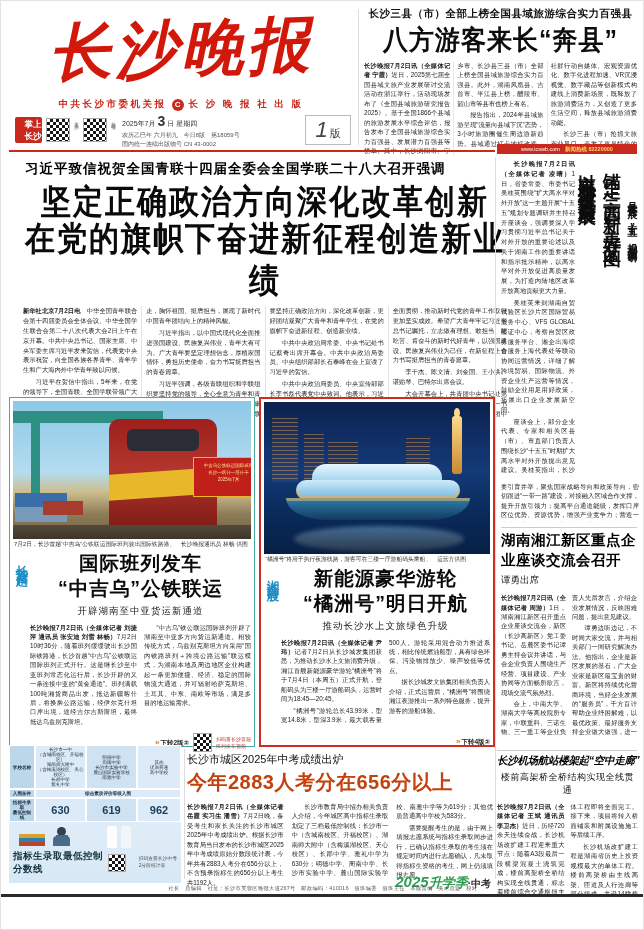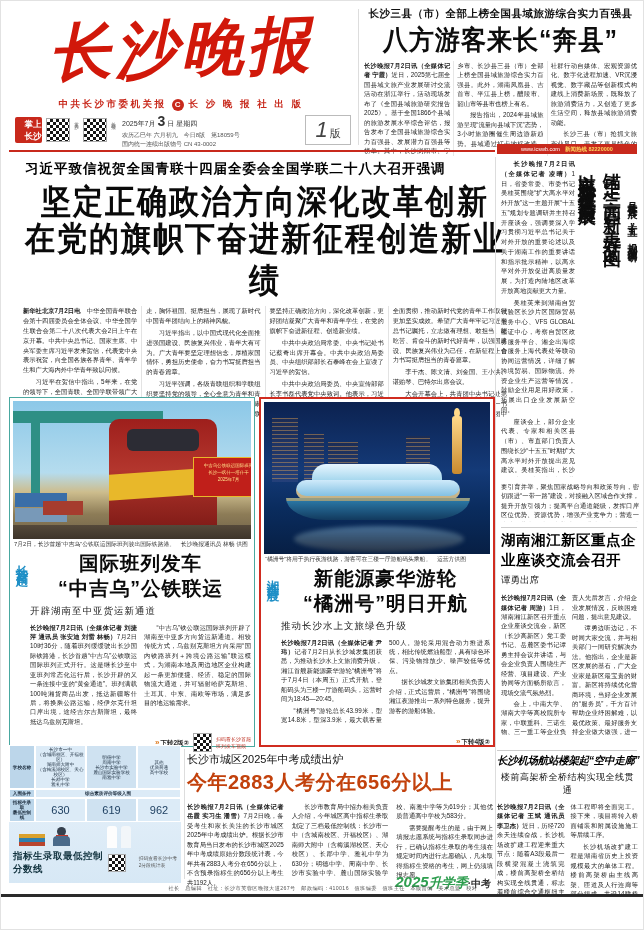--- a/index.html
+++ b/index.html
@@ -91,21 +91,21 @@
   .box { position:absolute; top:396px; height:350px; padding:3px; background:#fff; }
   .box-train { left:8px; width:246px; border:1px solid #49a8a0; }
   .box-ship { left:258px; width:236px; border:2px solid #d02c20; }
   .photo { position:relative; overflow:hidden; }
   .caption { font-size:5.8px; color:#333; line-height:1.35; margin:2px 1px; }
   .art { display:flex; margin-top:2px; }
   .vlabel { width:17px; writing-mode:vertical-rl; text-orientation:upright; color:#1e8fc6;
             font-weight:800; font-size:12.5px; letter-spacing:3px; margin-top:4px; }
   .art-main { flex:1; position:relative; }
   .art-h { text-align:center; font-size:19.5px; font-weight:900; line-height:1.3; letter-spacing:1px; color:#0a0a0a; }
-  .art-sub { text-align:left; font-size:9.5px; margin-top:3px; letter-spacing:1px; color:#222; }
+  .art-sub { text-align:center; font-size:9.5px; margin-top:3px; letter-spacing:1px; color:#222; }
   .art-cols { margin-top:5px; height:108px; columns:2; column-gap:7px; font-size:6.3px; line-height:1.5; }
   .art-foot { display:flex; justify-content:flex-end; align-items:center; gap:4px; margin-top:2px; height:20px; }
   .jump { font-size:6.5px; font-weight:bold; color:#222; white-space:nowrap; }
   .jump .jj { color:#e07b1f; font-weight:900; margin-right:1px; font-size:8px; }
   .qr-s { width:19px; height:19px; }
   .qr-cap { font-size:5px; color:#c0392b; line-height:1.4; white-space:pre-line; }
 
   
   .photo-train { height:138px; background:linear-gradient(#8cc8e8 0%, #b5dcee 52%, #cdbd8d 66%, #8d7c57 82%, #6e6047 100%); }
   .crane-beam { position:absolute; left:0; top:10px; width:150px; height:12px; background:#2e8f85; }
@@ -154,21 +154,21 @@
   .vdiv-info { position:absolute; left:183px; top:748px; width:1px; height:130px; background:#ddd; }
   .info { position:absolute; left:8px; top:744px; width:172px; height:138px; background:linear-gradient(#eaf3fb,#d7e8f5); overflow:hidden; }
   .info-table { display:grid; grid-template-columns:26px 1fr 1fr 44px; font-size:4.6px; color:#234; }
   .info-table > div { border:0.5px solid #ffffff; display:flex; align-items:center; justify-content:center;
                       text-align:center; padding:1px; }
   .cell-lbl { background:#bcd6ea; font-weight:bold; }
   .cell-a { background:#dcebf7; }
   .cell-b { background:#cfe2f1; }
   .prewrap { white-space:pre-line;padding-left:9px; }
   .row2-val { grid-column:2 / 5; background:#dcebf7; font-weight:bold; }
-  .score { font-size:11px; font-weight:400; color:#1a3c5e; }
+  .score { font-size:11px; font-weight:700; color:#1a3c5e; }
   .illus { position:relative; height:26px; }
   .bookstack span { position:absolute; left:10px; width:26px; height:4px; }
   .bk1 { bottom:2px; background:#b8452e; }
   .bk2 { bottom:6px; background:#2e7fae; }
   .bk3 { bottom:10px; background:#d9a12e; }
   .person-head { position:absolute; left:48px; bottom:12px; width:9px; height:9px; border-radius:50%; background:#35404d; }
   .person-body { position:absolute; left:44px; bottom:2px; width:17px; height:10px; border-radius:4px 4px 0 0; background:#4a6a8a; }
   .person-book { position:absolute; left:47px; bottom:8px; width:12px; height:5px; background:#c0392b; }
   .tower-a { position:absolute; left:98px; bottom:0; width:10px; height:22px; background:#fdfdfd; border-radius:3px 3px 0 0; box-shadow:14px 0 0 #f2f6f9; }
   .info-foot { display:flex; align-items:center; gap:4px; padding:2px 4px; }

